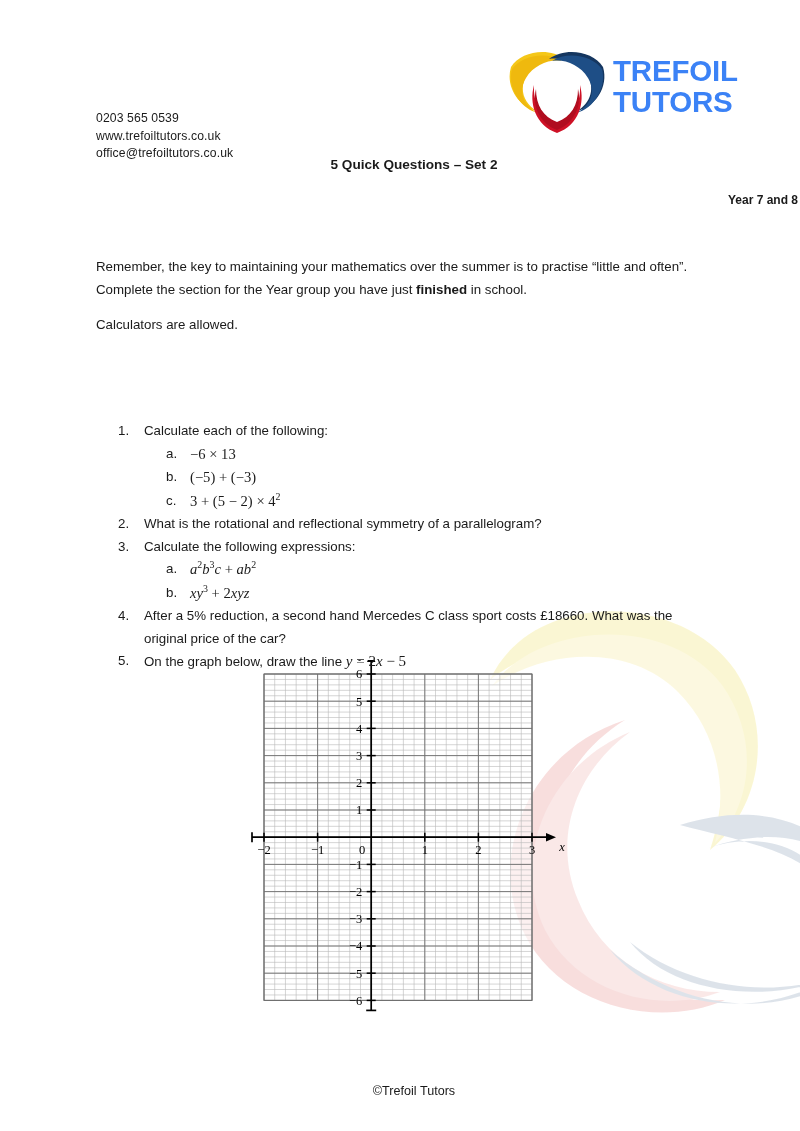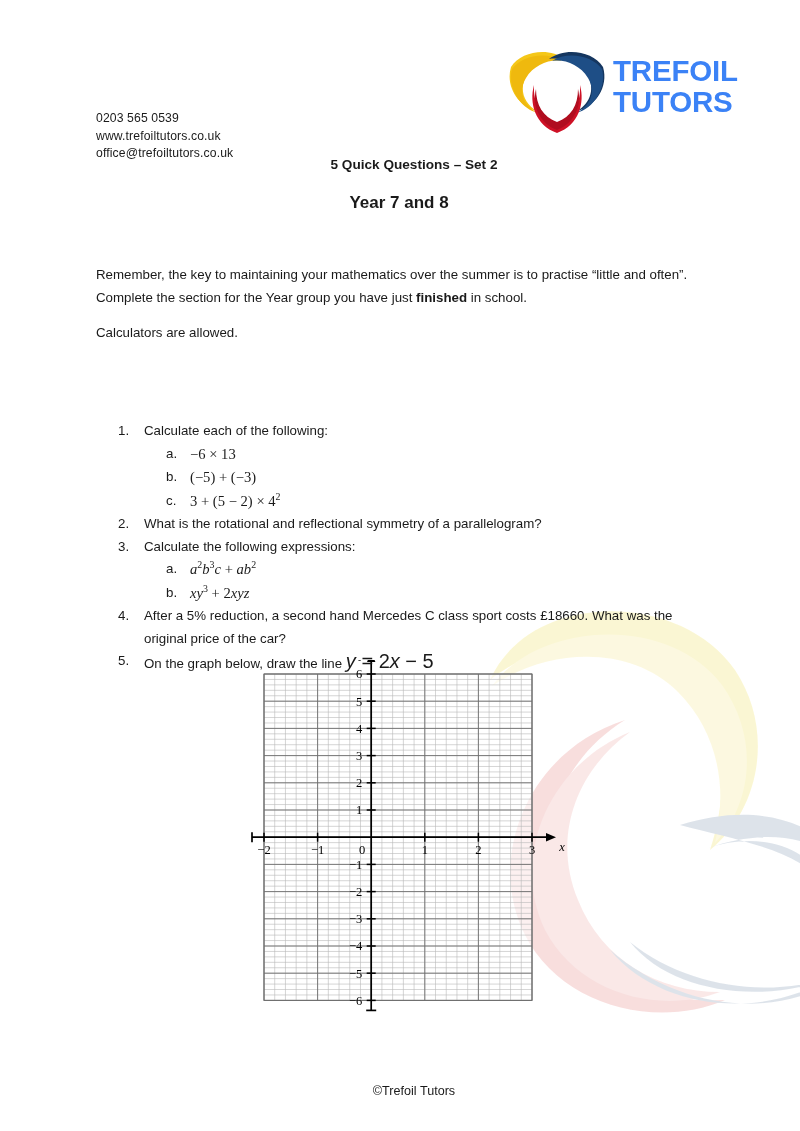--- a/index.html
+++ b/index.html
@@ -78,37 +78,37 @@
     font-size: 13.6px;
     font-weight: bold;
     z-index: 3;
     padding-left: 14px;
   }
   .doc-subtitle {
     position: absolute;
     left: 0;
     top: 193px;
     width: 798px;
-    text-align: center;
-    font-size: 17px;
+    text-align: right;
+    font-size: 12px;
     font-weight: bold;
     z-index: 3;
   }
 
   
   .body-copy {
     position: absolute;
     left: 96px;
     top: 256px;
     width: 610px;
     font-size: 13.3px;
     line-height: 22.5px;
     z-index: 3;
   }
-  .body-copy p { margin: 8px 0 13px 0; }
+  .body-copy p { margin: 0 0 13px 0; }
   .body-copy b { font-weight: bold; }
 
   
   .questions {
     position: absolute;
     left: 96px;
     top: 420px;
     width: 620px;
     font-size: 13.3px;
     line-height: 22.5px;
@@ -143,23 +143,23 @@
     font-style: italic;
     font-size: 14.6px;
   }
   .math .up { font-style: normal; }
   .math sup {
     font-size: .68em;
     vertical-align: super;
     line-height: 0;
   }
   .inline-math {
-    font-family: Liberation Sans, sans-serif;
+    font-family: Liberation Serif, serif;
     font-style: italic;
-    font-size: 20px;
+    font-size: 15px;
   }
   .inline-math .up { font-style: normal; }
 
   
   .graph-wrap {
     position: absolute;
     left: 240px;
     top: 660px;
     width: 370px;
     height: 415px;

